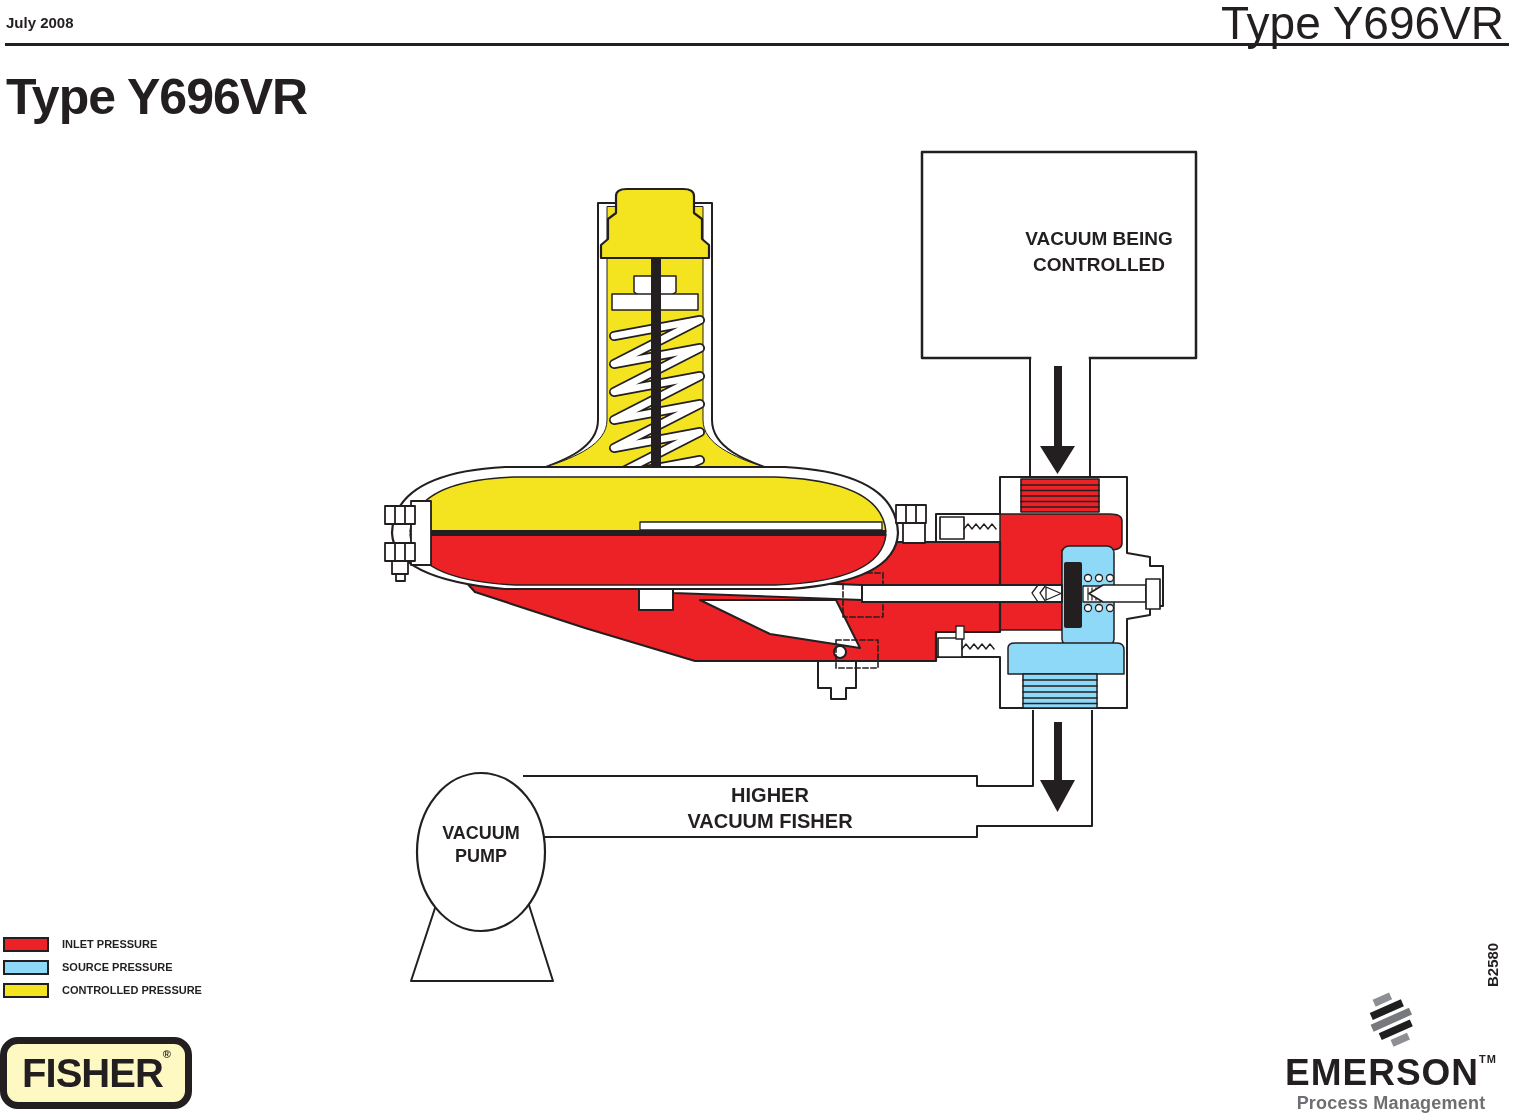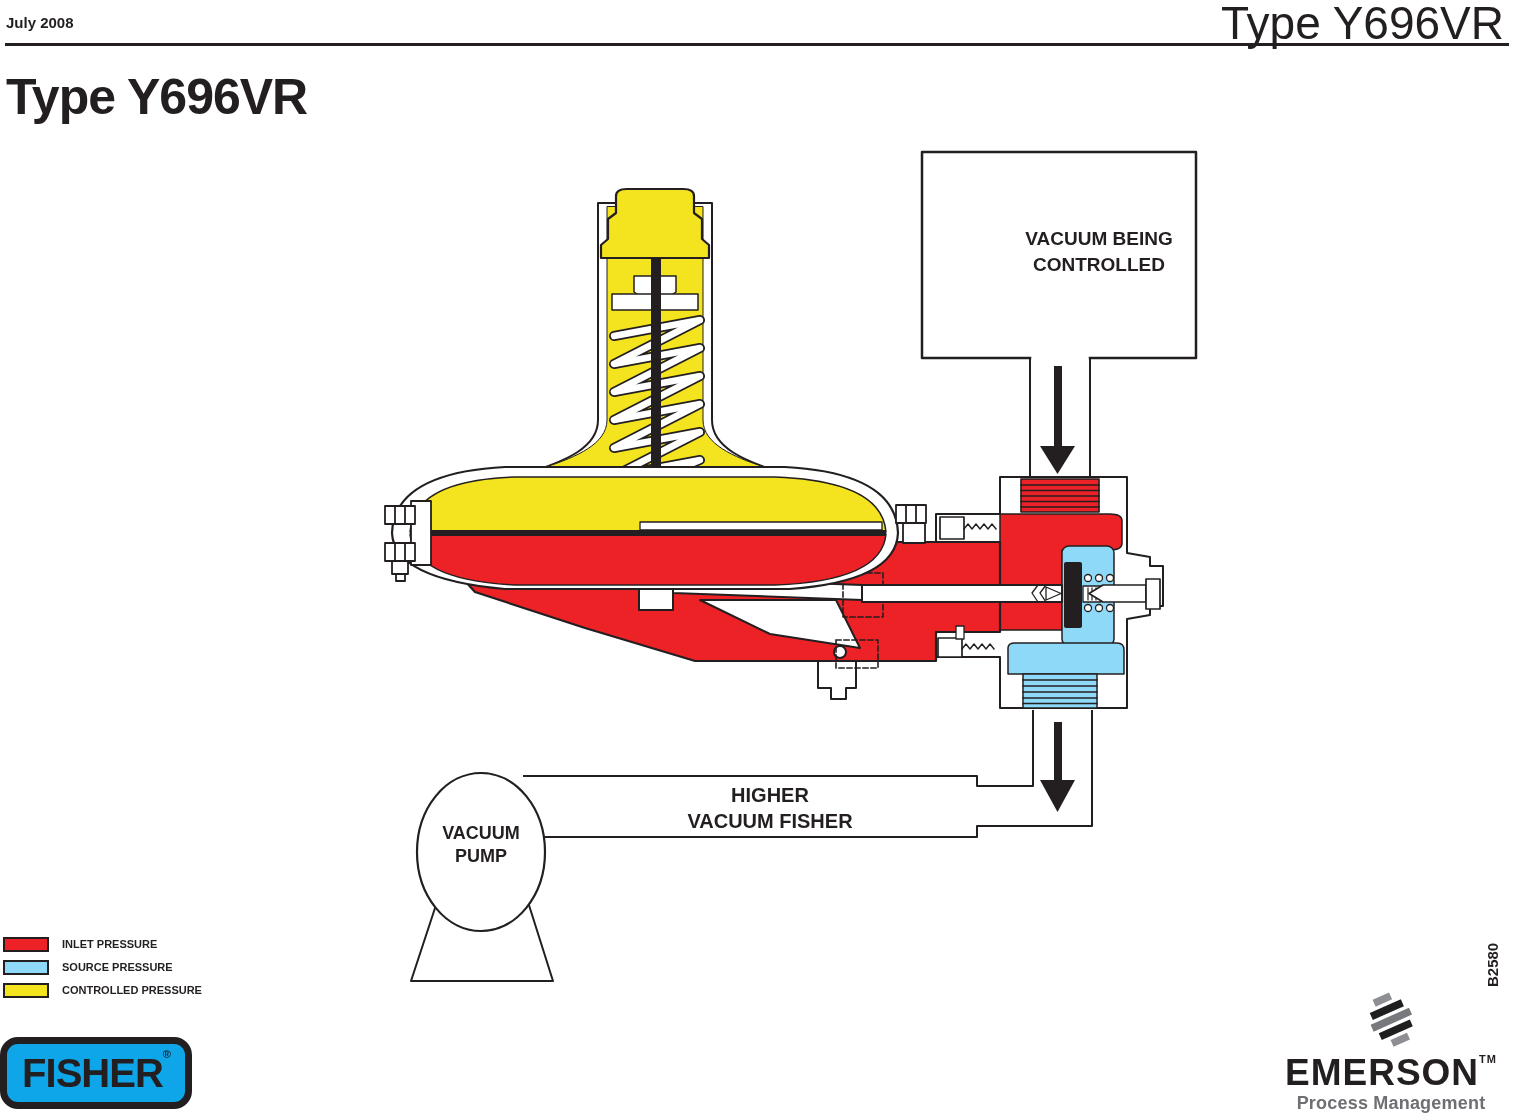--- a/index.html
+++ b/index.html
@@ -15,21 +15,21 @@
   .vbc-label{left:924px;top:226px;width:270px;font-size:19px;padding-left:40px;}
   .hv-label{left:570px;top:782px;width:400px;font-size:20px;line-height:1.3;}
   .pump-label{left:421px;top:822px;width:120px;font-size:18px;line-height:1.3;}
   .b2580{left:1484px;top:987px;font-size:15px;font-weight:bold;transform:rotate(-90deg);
          transform-origin:left top;white-space:nowrap;}
   .legend{left:3px;top:936px;}
   .legend-row{display:flex;align-items:center;margin-bottom:7px;height:16px;}
   .legend-row svg{display:block;margin-right:13px;}
   .legend-label{font-size:11px;font-weight:bold;white-space:nowrap;}
   .fisher{left:0px;top:1037px;width:178px;height:58px;border:7px solid #231F20;
-          border-radius:18px;background:#0ea5e9;display:flex;align-items:center;justify-content:center;}
+          border-radius:18px;background:#fef9c3;display:flex;align-items:center;justify-content:center;}
   .fisher-text{font-size:40px;font-weight:bold;letter-spacing:-1px;line-height:1;}
   .fisher-reg{font-size:11px;font-weight:bold;vertical-align:top;position:relative;top:-4px;}
   .emerson{left:1272px;top:986px;width:238px;text-align:center;}
   .emerson-icon{display:block;margin:0 auto 2px auto;}
   .emerson-name{font-size:37px;font-weight:bold;letter-spacing:1px;color:#231F20;line-height:1;}
   .emerson-tm{font-size:11px;font-weight:bold;vertical-align:top;}
   .emerson-sub{font-size:18px;font-weight:bold;color:#6E6F72;letter-spacing:0.2px;margin-top:2px;}
 </style>
 </head>
 <body>

